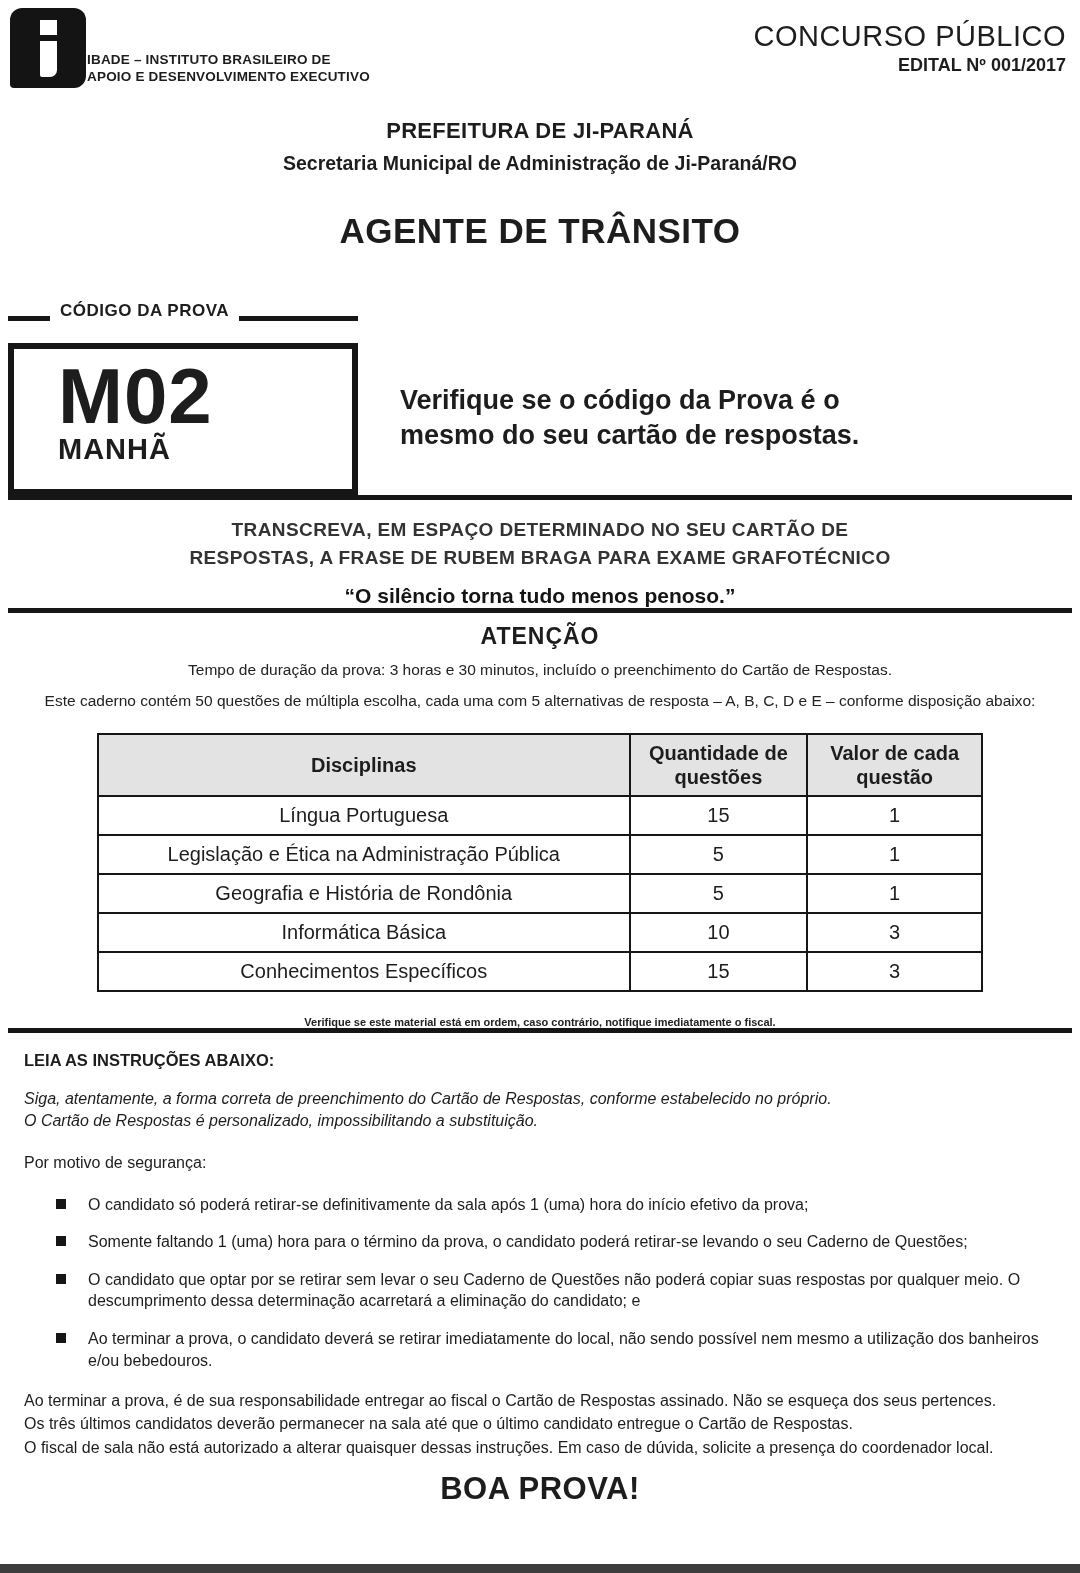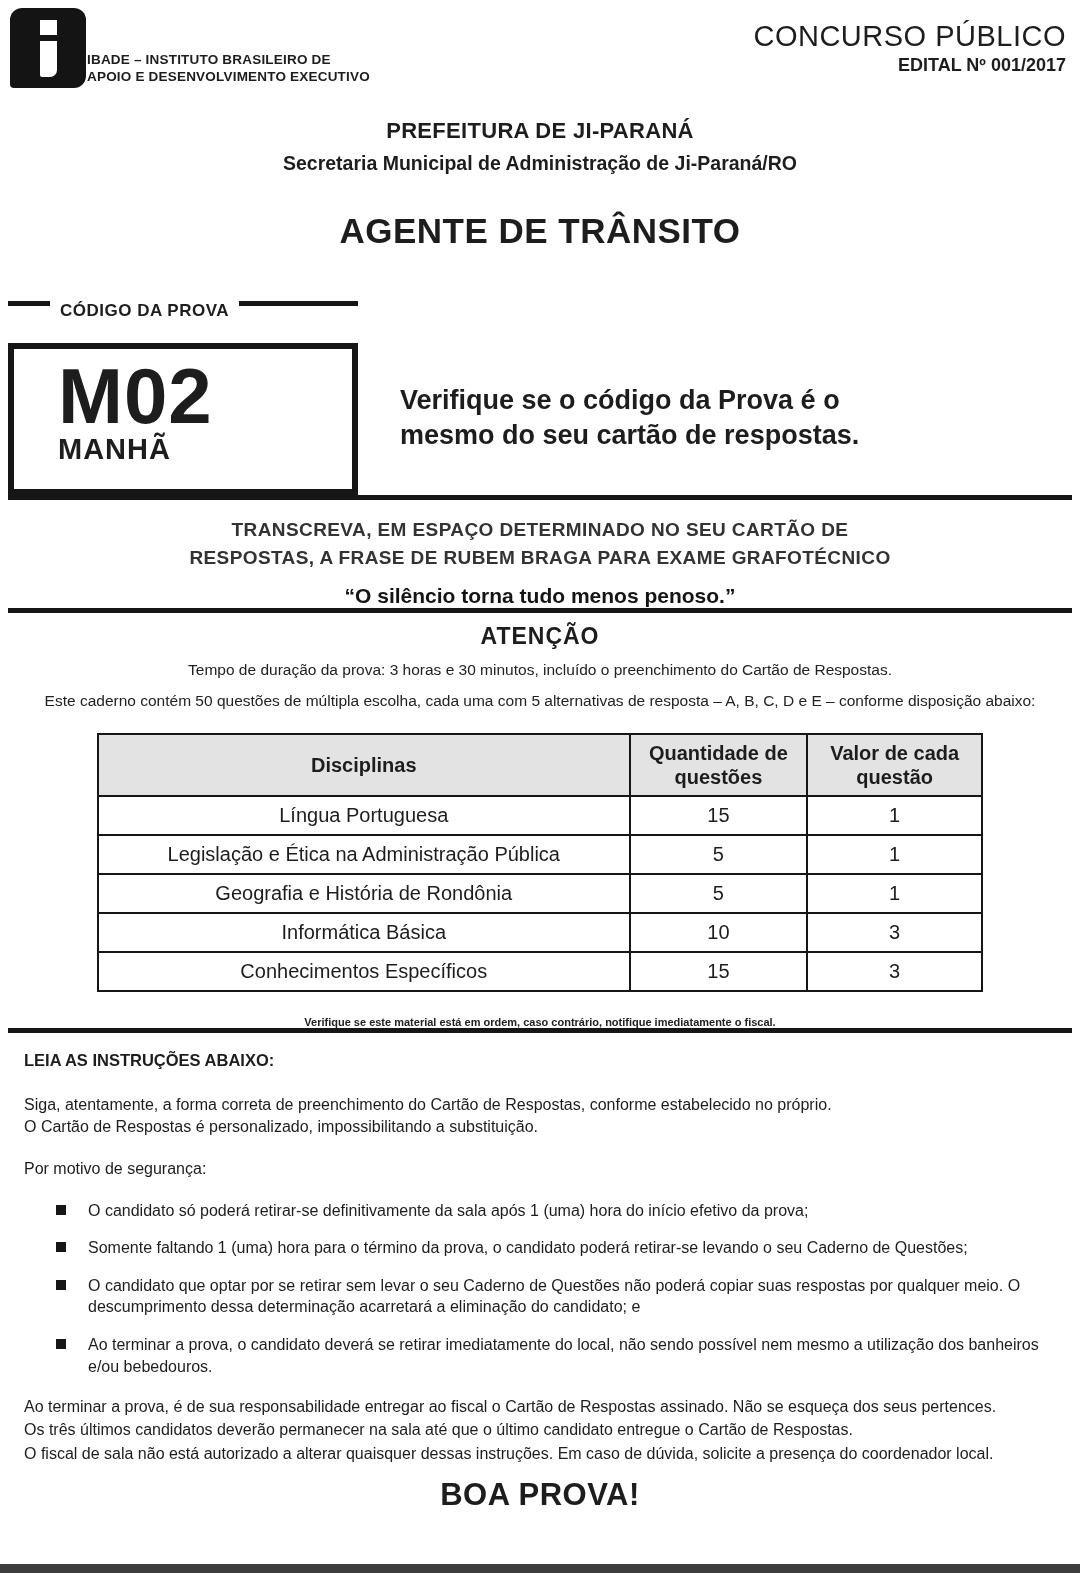--- a/index.html
+++ b/index.html
@@ -32,21 +32,21 @@
   .institution { text-align:center; margin-top:30px; }
   .institution .line1 { font-size:22px; font-weight:bold; letter-spacing:0.3px; }
   .institution .line2 { font-size:19.5px; font-weight:bold; margin-top:8px; }
 
   
   .job-title { text-align:center; margin-top:36px; font-size:35px; font-weight:bold; letter-spacing:0.5px; }
 
   
   .code-section { display:flex; align-items:flex-start; margin-top:50px; }
   .code-left { width:350px; flex:0 0 auto; }
-  .code-label-row { display:flex; align-items:flex-start; gap:10px; }
+  .code-label-row { display:flex; align-items:flex-end; gap:10px; }
   .code-rule { height:5px; background:#161616; }
   .code-rule.short { width:42px; }
   .code-rule.long { flex:1; }
   .code-label { font-size:17px; font-weight:bold; letter-spacing:0.5px; white-space:nowrap; }
   .code-box { border:6px solid #161616; margin-top:22px; height:152px; padding:10px 4px 10px 44px; }
   .code-code { font-size:78px; font-weight:800; line-height:0.95; letter-spacing:1px; }
   .code-shift { font-size:29px; font-weight:bold; letter-spacing:1px; margin-top:0px; }
   .code-note { font-size:27px; font-weight:bold; line-height:1.3; margin-left:42px; margin-top:82px; }
 
   
@@ -76,21 +76,21 @@
   td.disc { text-align:center; padding-left:44px; }
   td.num { text-align:center; }
   col.c1 { width:533px; } col.c2 { width:178px; } col.c3 { width:175px; }
 
   .check-note { text-align:center; font-size:11px; margin-top:24px; color:#222;font-weight:bold; }
 
   
   .instructions { padding:0 16px; }
   .instructions-title { font-size:16.5px; font-weight:bold; margin-top:18px; }
   .intro-line { font-size:16px; line-height:1.35; }
-  .intro-block { margin-top:24px; }
+  .intro-block { margin-top:18px;font-style:italic; }
   .security-label { font-size:16px; margin-top:22px; }
   .bullet-list { margin-top:22px; }
   .bullet-item { display:flex; gap:22px; padding-left:32px; padding-right:6px; margin-bottom:16px; }
   .bullet-square { width:10px; height:10px; background:#161616; flex:0 0 auto; margin-top:5px; }
   .bullet-text { font-size:16px; line-height:1.35; }
   .closing { margin-top:18px; }
   .closing-line { font-size:16px; line-height:1.45; }
 
   
   .good-luck { text-align:center; font-size:31px; font-weight:bold; margin-top:12px; letter-spacing:0.5px; }

